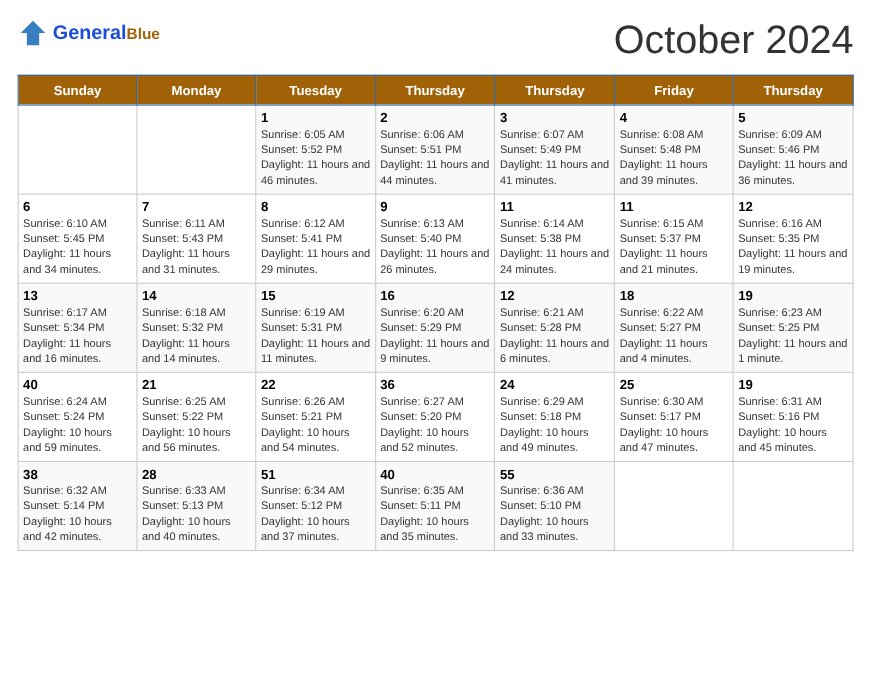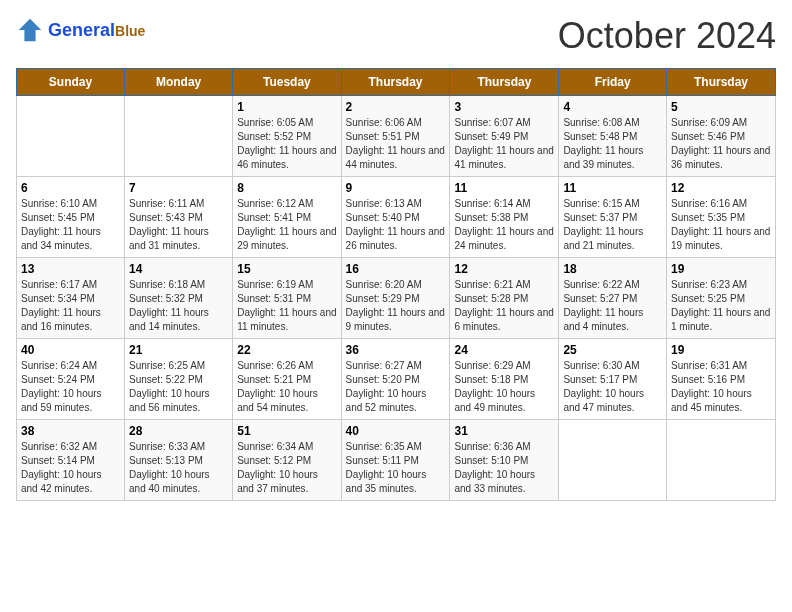--- a/index.html
+++ b/index.html
@@ -248,20 +248,20 @@
       </td>
         <td>
         <span class="day-num">51</span>
         <span class="day-info">Sunrise: 6:34 AM<br>Sunset: 5:12 PM<br>Daylight: 10 hours and 37 minutes.</span>
       </td>
         <td>
         <span class="day-num">40</span>
         <span class="day-info">Sunrise: 6:35 AM<br>Sunset: 5:11 PM<br>Daylight: 10 hours and 35 minutes.</span>
       </td>
         <td>
-        <span class="day-num">31</span>
+        <span class="day-num">55</span>
         <span class="day-info">Sunrise: 6:36 AM<br>Sunset: 5:10 PM<br>Daylight: 10 hours and 33 minutes.</span>
       </td>
         <td class="empty-cell"></td>
         <td class="empty-cell"></td>
       </tr>
     </tbody>
 </table>
 
 </body></html>

